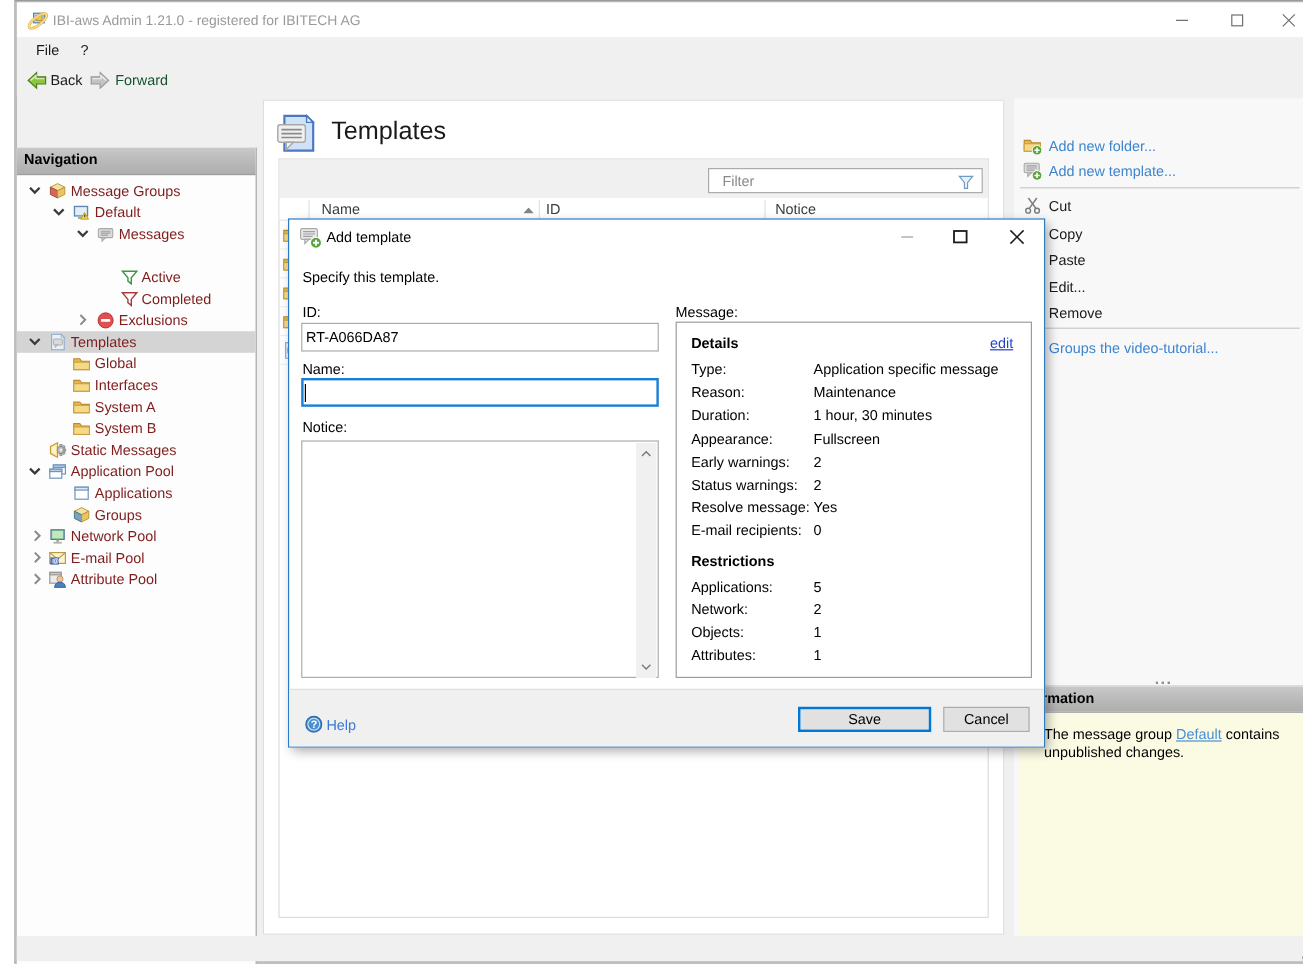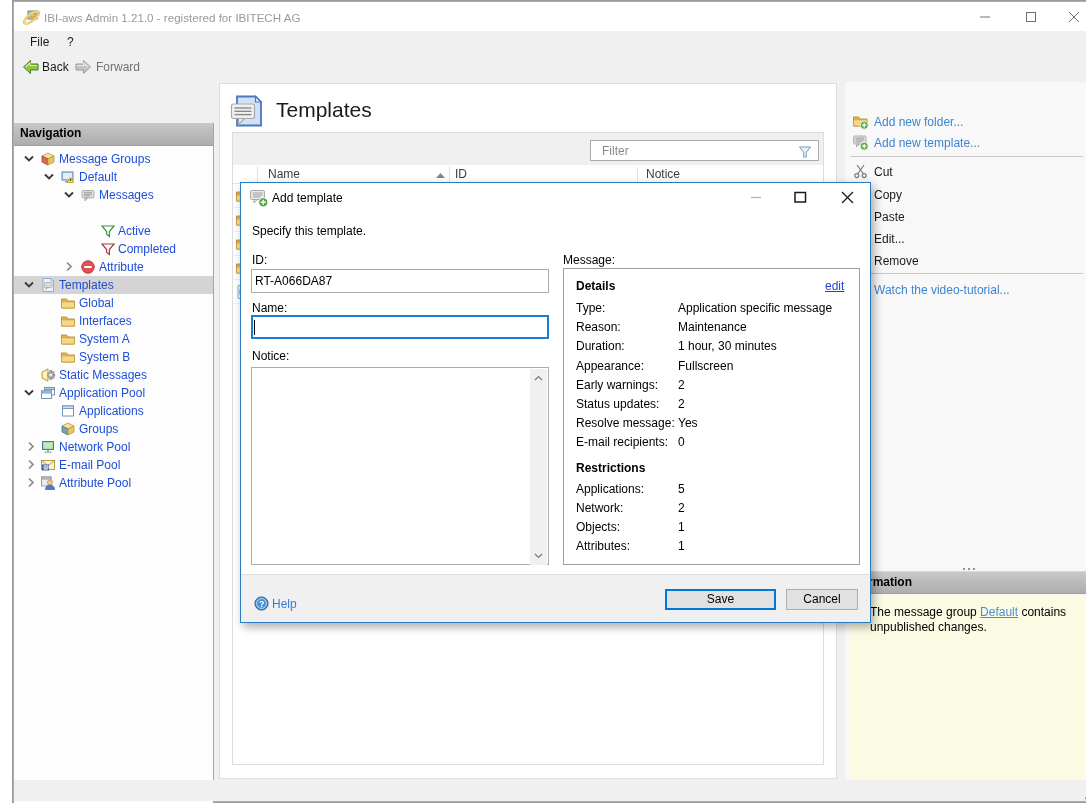--- a/index.html
+++ b/index.html
@@ -13,21 +13,21 @@
 
 #menubar { position:absolute; left:1px; top:30px; width:1082px; height:22px; background:#f0f0f0; }
 #menubar span { position:absolute; top:4px; color:#1a1a1a; }
 
 #toolbar { position:absolute; left:1px; top:52px; width:1082px; height:28px; background:#f0f0f0; }
 
 .phead { position:absolute; height:23px; background:linear-gradient(180deg,#c9c9c9 0%,#bababa 50%,#aeaeae 100%); border-top:1px solid #d6d6d6; border-bottom:1px solid #9e9e9e; font-weight:bold; font-size:12px; color:#000; line-height:21px; padding-left:6px; }
 
 #nav { position:absolute; left:1px; top:81px; width:200px; height:697px; background:#fdfdfd; border-right:1px solid #a5a5a5; border-bottom:4px solid #701a75;margin-top:41px; }
 .trow { position:absolute; left:0; width:199px; height:18px; line-height:18px; white-space:nowrap; }
-.trow .lbl { position:absolute; top:0; font-size:12px; color:#1d4ed8; }
+.trow .lbl { position:absolute; top:0; font-size:12px; color:#7f1d1d; }
 .trow svg { position:absolute; top:1px; }
 .sel { background:#d4d4d4; }
 
 #main { position:absolute; left:206px; top:82px; width:618px; height:696px; background:#fff; border:1px solid #dedede; }
 #mainhead { position:absolute; left:10px; top:9px; }
 #maintitle { position:absolute; left:56px; top:14px; font-size:21px; color:#1a1a1a; }
 #tablewrap { position:absolute; left:12px; top:48px; width:592px; height:633px; border:1px solid #dcdcdc; background:#fff; }
 #filterbar { position:absolute; left:0; top:0; width:590px; height:32px; background:#f0f0f0; }
 #filterbox { position:absolute; left:357px; top:7px; width:229px; height:21px; background:#fff; border:1px solid #ababab; }
 #filterbox span { position:absolute; left:11px; top:3px; color:#8a8a8a; }
@@ -87,21 +87,21 @@
   <div id="toolbar">
     <svg class="abs" style="left:8px;top:5px" width="18" height="18" viewBox="0 0 18 18">
       <path d="M1.5 9 L8.5 2.5 L8.5 6 L16 6 L16 12 L8.5 12 L8.5 15.5 Z" fill="#8dc63f" stroke="#4e7a1e" stroke-width="1"></path>
       <path d="M3.5 9 L8 5 L8 7.5 L15 7.5" fill="none" stroke="#d7ecb0" stroke-width="1.2"></path>
     </svg>
     <span class="abs" style="left:28px;top:7px;color:#1a1a1a">Back</span>
     <svg class="abs" style="left:60px;top:5px" width="18" height="18" viewBox="0 0 18 18">
       <path d="M16.5 9 L9.5 2.5 L9.5 6 L2 6 L2 12 L9.5 12 L9.5 15.5 Z" fill="#c3c3c3" stroke="#9a9a9a" stroke-width="1"></path>
       <path d="M14.5 9 L10 5 L10 7.5 L3 7.5" fill="none" stroke="#e9e9e9" stroke-width="1.2"></path>
     </svg>
-    <span class="abs" style="left:82px;top:7px;color:#737373">Forward</span>
+    <span class="abs" style="left:82px;top:7px;color:#14532d">Forward</span>
   </div>
 
   <div id="nav">
     <div class="phead" style="left:0;top:0;width:199px;border-top:none">Navigation</div>
 
     <div class="trow" style="top:27px">
       <svg style="left:9px" width="12" height="16" viewBox="0 0 12 16">
           <path d="M2 5.5 L6 9.5 L10 5.5" fill="none" stroke="#3a3a3a" stroke-width="1.9"></path>
         </svg>
       <svg style="left:26px" width="16" height="16" viewBox="0 0 16 16">
@@ -150,21 +150,21 @@
       <span class="lbl" style="left:104px">Completed</span>
     </div>
     <div class="trow" style="top:135px">
       <svg style="left:49px" width="12" height="16" viewBox="0 0 12 16">
           <path d="M4 3.5 L8 7.5 L4 11.5" fill="none" stroke="#8a8a8a" stroke-width="1.7"></path>
         </svg>
       <svg style="left:66px" width="16" height="16" viewBox="0 0 16 16">
           <circle cx="8" cy="8" r="6.3" fill="#e05050" stroke="#b23030" stroke-width="0.8"></circle>
           <rect x="4.2" y="6.9" width="7.6" height="2.2" rx="0.5" fill="#fff"></rect>
         </svg>
-      <span class="lbl" style="left:85px">Attribute</span>
+      <span class="lbl" style="left:85px">Exclusions</span>
     </div>
     <div class="trow sel" style="top:153px">
       <svg style="left:9px" width="12" height="16" viewBox="0 0 12 16">
           <path d="M2 5.5 L6 9.5 L10 5.5" fill="none" stroke="#3a3a3a" stroke-width="1.9"></path>
         </svg>
       <svg style="left:26px" width="16" height="16" viewBox="0 0 16 16">
           <path d="M3 1.5 L11 1.5 L13.5 4 L13.5 14.5 L3 14.5 Z" fill="#e8f0fa" stroke="#89a9d0" stroke-width="0.9"></path>
           <path d="M11 1.5 L11 4 L13.5 4 Z" fill="#fff" stroke="#89a9d0" stroke-width="0.8"></path>
           <rect x="4.5" y="5.5" width="7.5" height="5" rx="0.8" fill="#d9d9d9" stroke="#a6a6a6" stroke-width="0.7"></rect>
           <path d="M6 10.5 L6 12.5 L8 10.5 Z" fill="#d9d9d9" stroke="#a6a6a6" stroke-width="0.7"></path>
@@ -366,21 +366,21 @@
       <circle cx="3.8" cy="12.6" r="2"></circle>
         <circle cx="11.2" cy="12.6" r="2"></circle>
     </g>
   </svg>
   <span class="aitem" style="left:861px;top:164px">Cut</span>
   <span class="aitem" style="left:861px;top:187px">Copy</span>
   <span class="aitem" style="left:861px;top:209px">Paste</span>
   <span class="aitem" style="left:861px;top:231px">Edit...</span>
   <span class="aitem" style="left:861px;top:253px">Remove</span>
   <div class="asep" style="top:272px"></div>
-  <span class="alink" style="left:861px;top:282px">Watch the video-tutorial...</span>
+  <span class="alink" style="left:861px;top:282px">Groups the video-tutorial...</span>
 
   <div id="info-bg"></div>
   <svg class="abs" style="left:950px;top:566px" width="14" height="4" viewBox="0 0 14 4">
       <g fill="#909090">
         <rect x="0" y="1" width="2" height="2"></rect>
         <rect x="5" y="1" width="2" height="2"></rect>
         <rect x="10" y="1" width="2" height="2"></rect>
       </g>
     </svg>
   <div class="phead" style="left:832px;top:570px;width:250px;padding-left:1px">Information</div>
@@ -442,21 +442,21 @@
       <div class="mrow" style="left:12px;top:32px">Type:</div>
         <div class="mrow" style="left:114px;top:32px">Application specific message</div>
       <div class="mrow" style="left:12px;top:51px">Reason:</div>
         <div class="mrow" style="left:114px;top:51px">Maintenance</div>
       <div class="mrow" style="left:12px;top:70px">Duration:</div>
         <div class="mrow" style="left:114px;top:70px">1 hour, 30 minutes</div>
       <div class="mrow" style="left:12px;top:90px">Appearance:</div>
         <div class="mrow" style="left:114px;top:90px">Fullscreen</div>
       <div class="mrow" style="left:12px;top:109px">Early warnings:</div>
         <div class="mrow" style="left:114px;top:109px">2</div>
-      <div class="mrow" style="left:12px;top:128px">Status updates:</div>
+      <div class="mrow" style="left:12px;top:128px">Status warnings:</div>
         <div class="mrow" style="left:114px;top:128px">2</div>
       <div class="mrow" style="left:12px;top:147px">Resolve message:</div>
         <div class="mrow" style="left:114px;top:147px">Yes</div>
       <div class="mrow" style="left:12px;top:166px">E-mail recipients:</div>
         <div class="mrow" style="left:114px;top:166px">0</div>
       <div class="mrow" style="left:12px;top:192px;font-weight:bold">Restrictions</div>
       <div class="mrow" style="left:12px;top:213px">Applications:</div>
         <div class="mrow" style="left:114px;top:213px">5</div>
       <div class="mrow" style="left:12px;top:232px">Network:</div>
         <div class="mrow" style="left:114px;top:232px">2</div>

